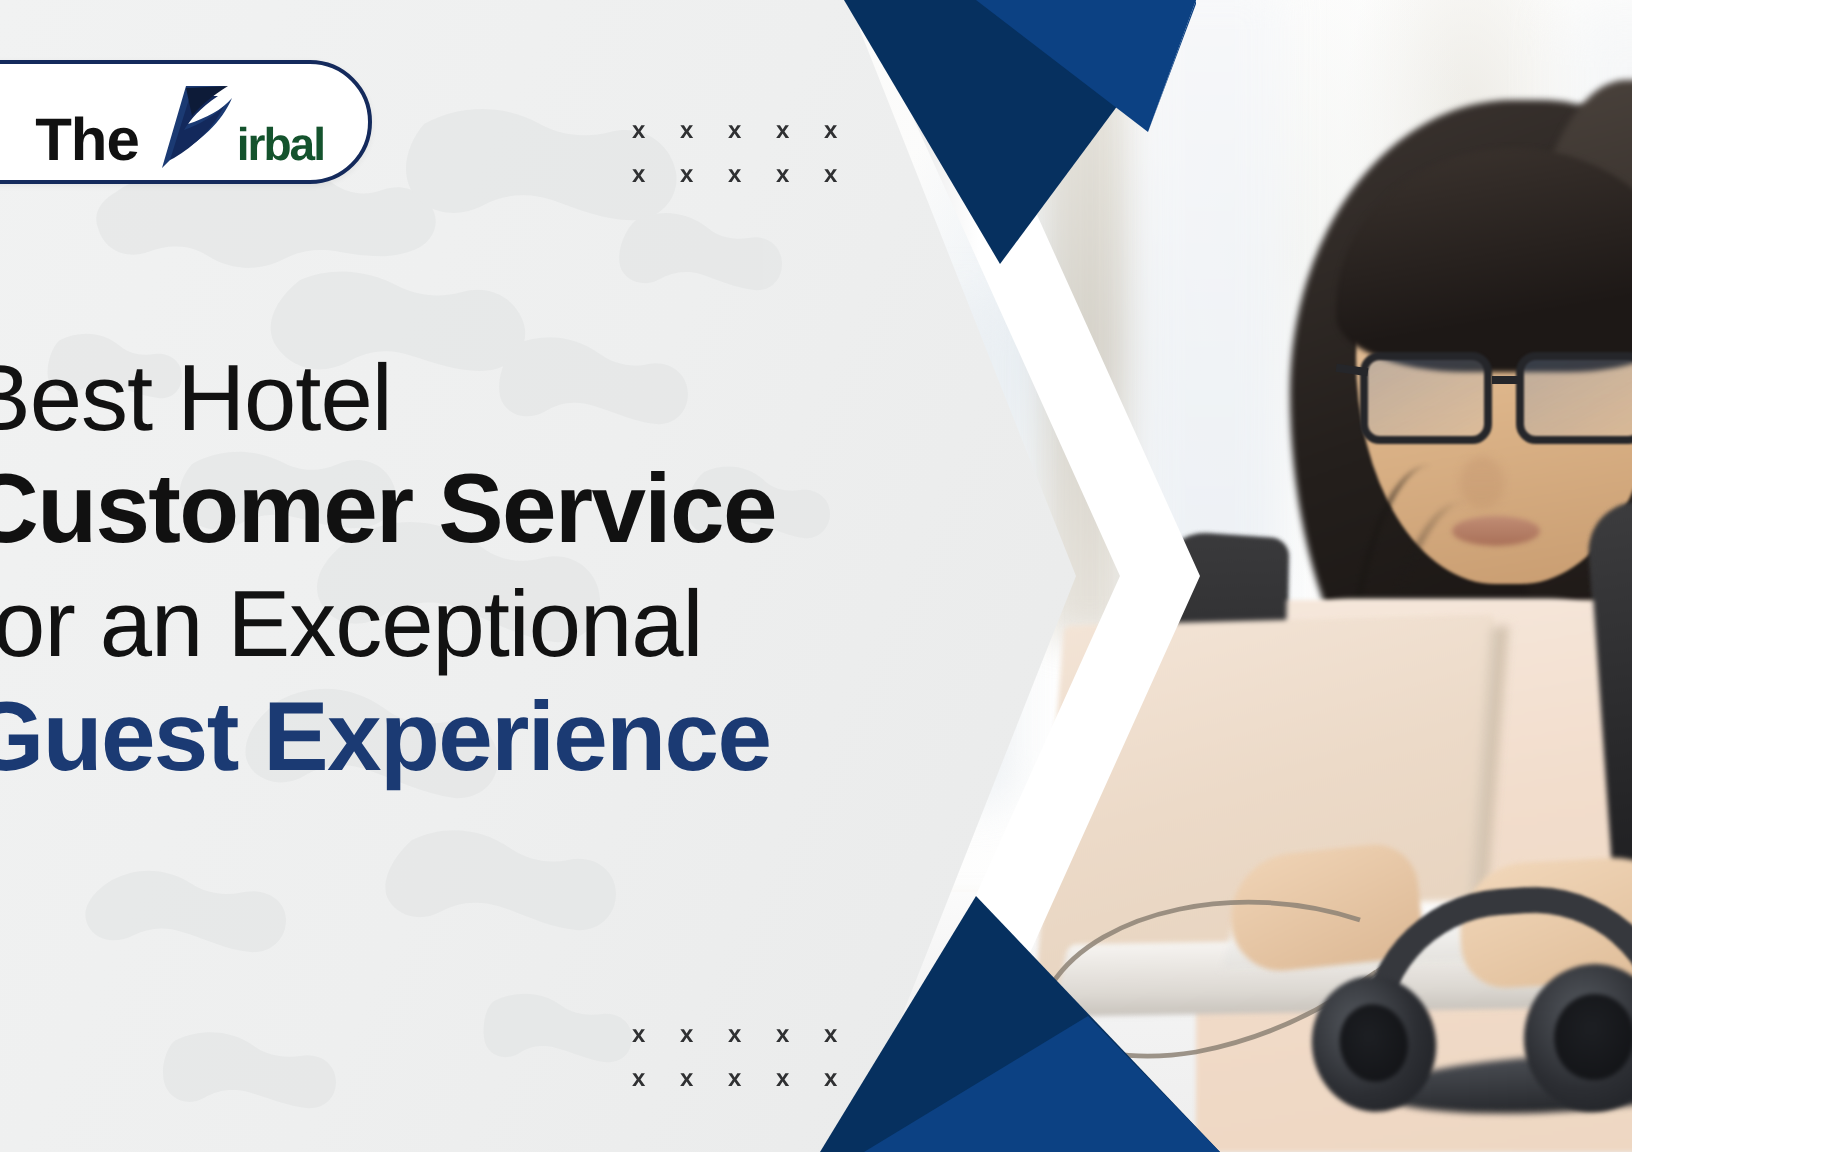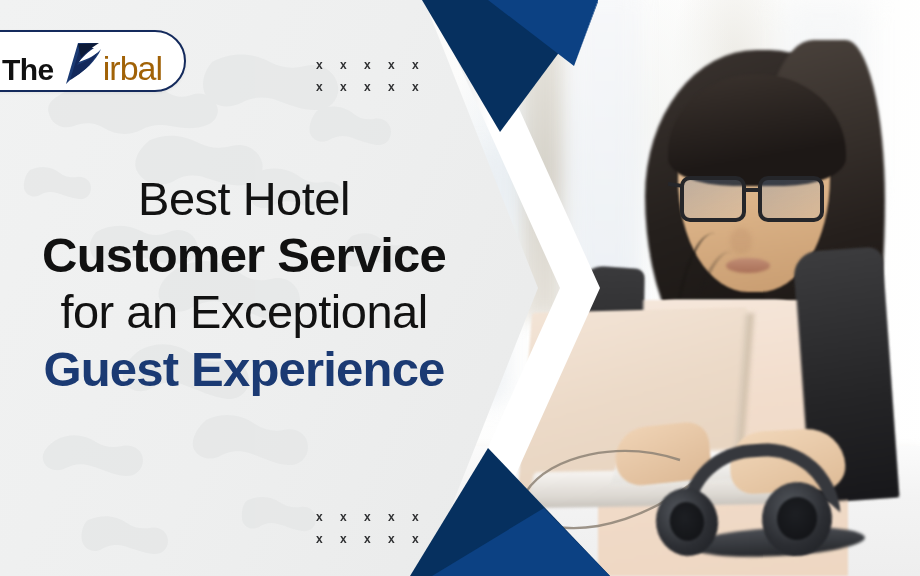--- a/index.html
+++ b/index.html
@@ -5,24 +5,23 @@
 <style>
   * { margin:0; padding:0; box-sizing:border-box; }
   html,body { width:920px; height:576px; overflow:hidden; }
   body {
     font-family:"Liberation Sans", sans-serif;
     background:#ffffff;
     position:relative;
   }
   .banner {
     position:relative;
-    width:920px; height:576px;
+    width:816px; height:576px;
     overflow:hidden;
     background:#f1f2f2;
-    text-align:center;
   }
 
   
   .photo {
     position:absolute;
     left:430px; top:0;
     width:490px; height:576px;
     overflow:hidden;
     background:#fdfdfd;
   }
@@ -276,21 +275,21 @@
     font-weight:700; letter-spacing:-.5px; white-space:nowrap;
   }
   .logo-the {
     font-size:30px; color:#111111; font-weight:700; margin-right:4px;
   }
   .logo-bmark {
     position:relative; width:44px; height:46px; display:inline-block;
     margin-right:1px; transform:translateY(6px);
   }
   .logo-rest {
-    font-size:34px; color:#a16207; font-weight:400; letter-spacing:-1px;
+    font-size:23px; color:#14532d; font-weight:700; letter-spacing:-1px;
   }
 
   
   .xdeco {
     position:absolute;
     color:#2f3032;
     font-size:12px; font-weight:700;
     letter-spacing:7px;
     line-height:22px;
     user-select:none;

